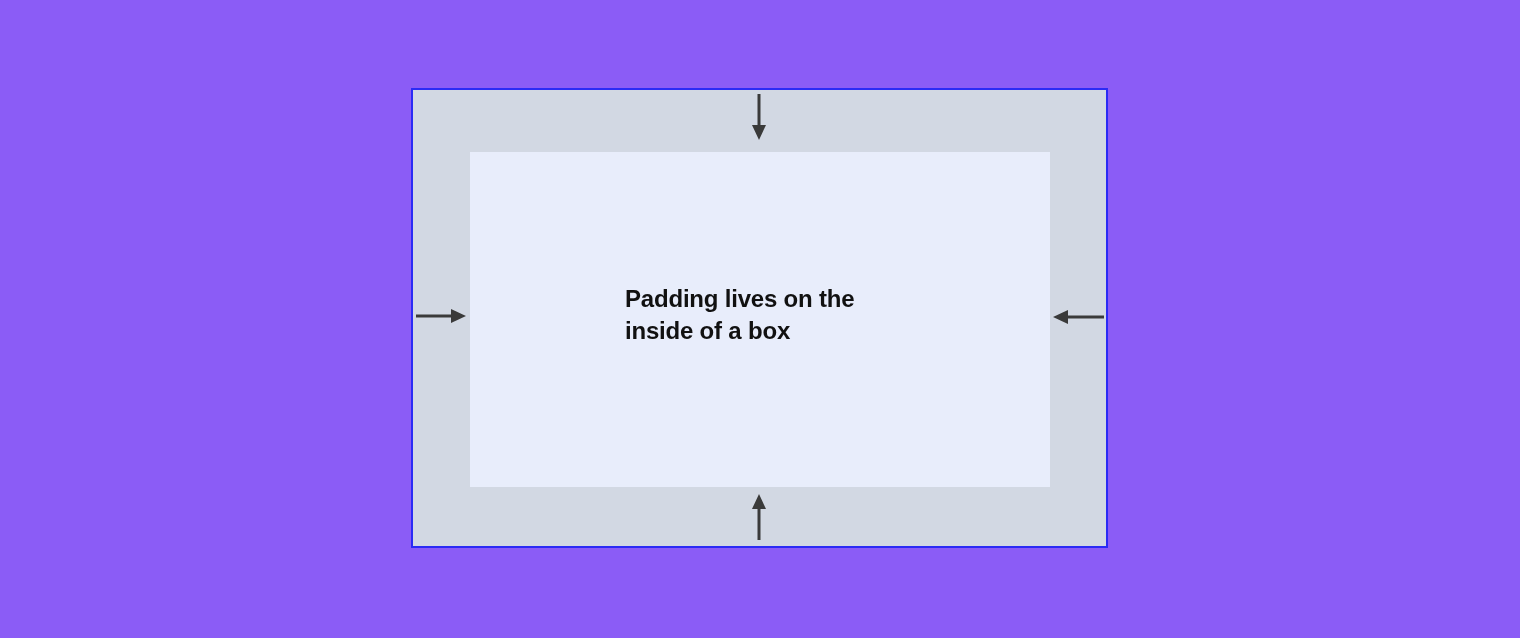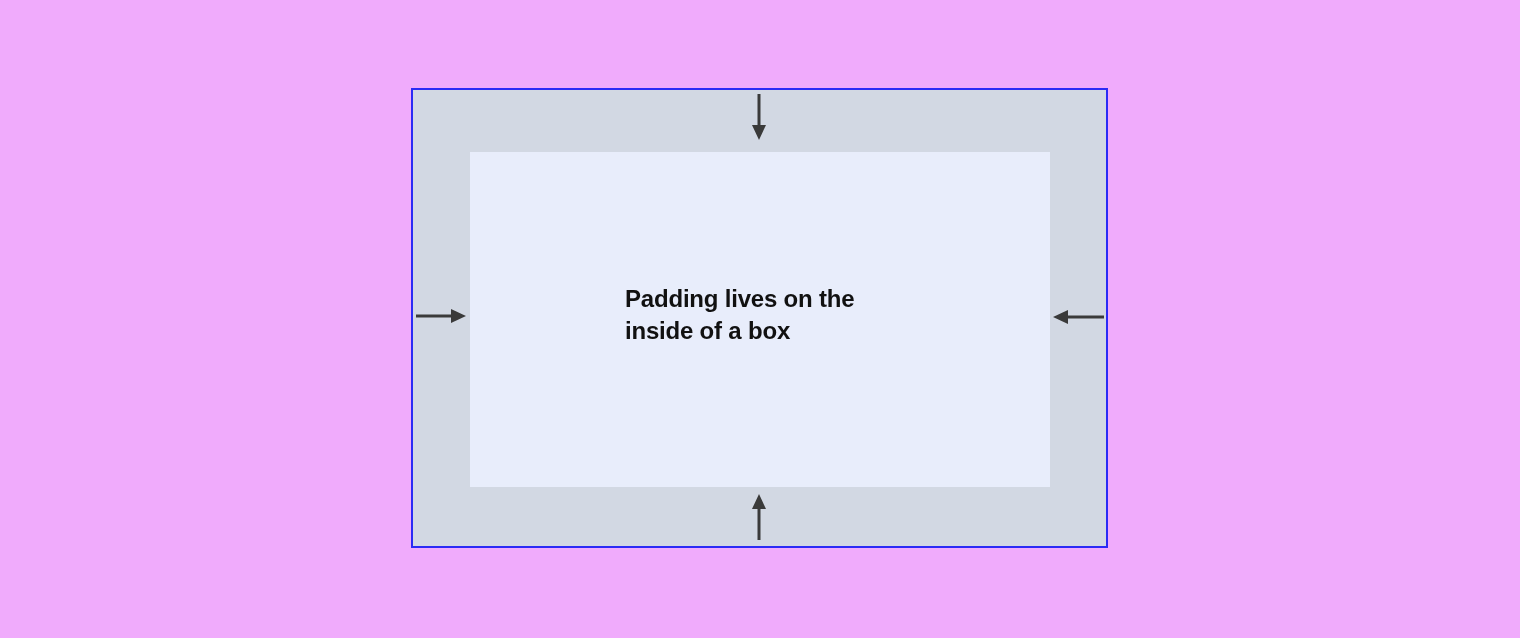--- a/index.html
+++ b/index.html
@@ -11,21 +11,21 @@
   body {
     width: 1520px;
     height: 638px;
     font-family: "Liberation Sans", sans-serif;
     overflow: hidden;
   }
   #canvas {
     position: relative;
     width: 1520px;
     height: 638px;
-    background: #f0abfc;
+    background: #8b5cf6;
   }
 
   
   .padding-box {
     position: absolute;
     left: 411px;
     top: 88px;
     width: 693px;
     height: 456px;
     background: #d2d8e3;

